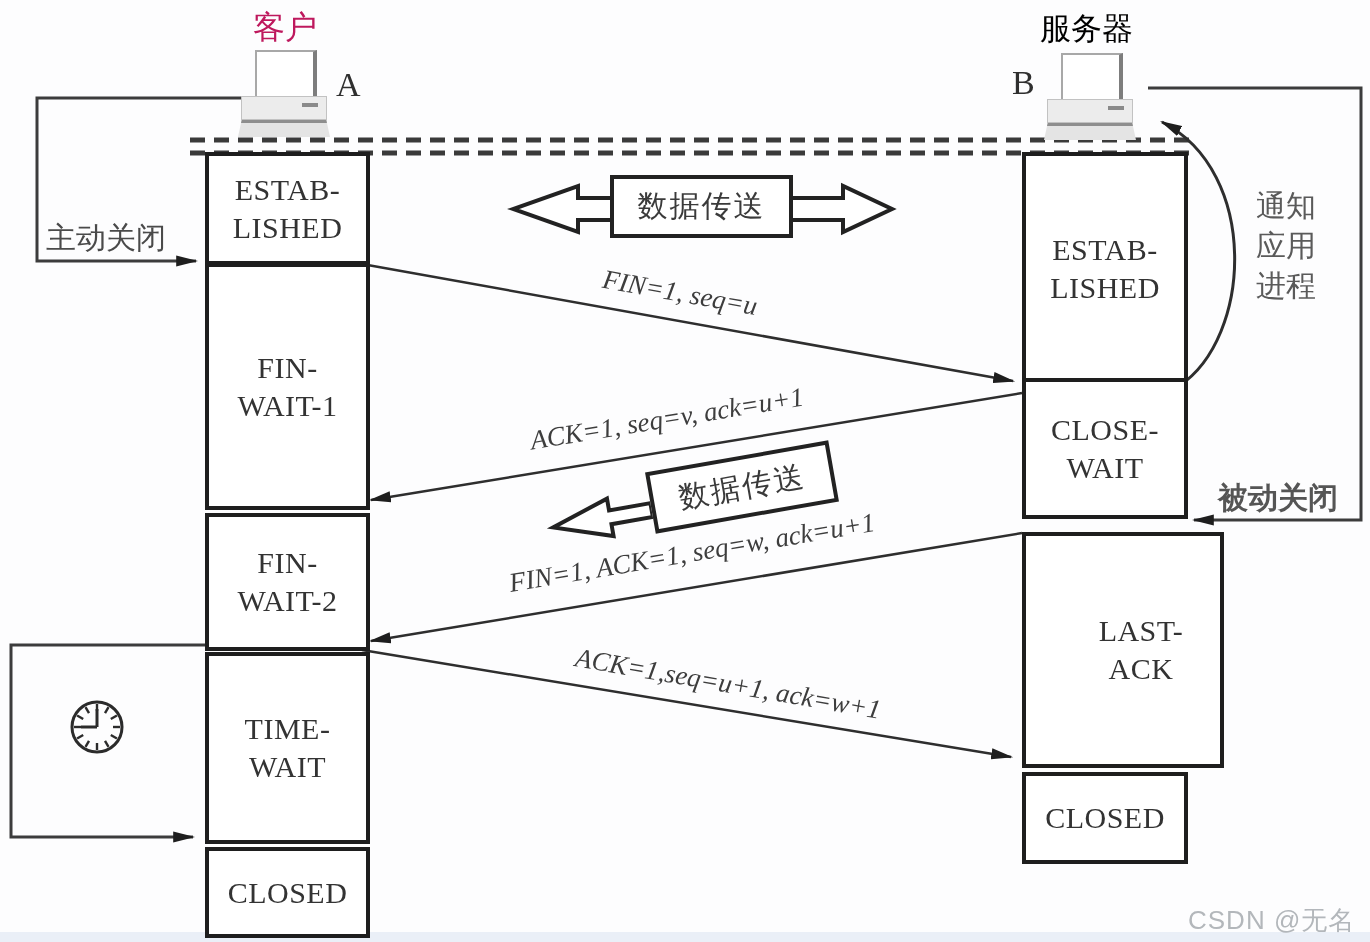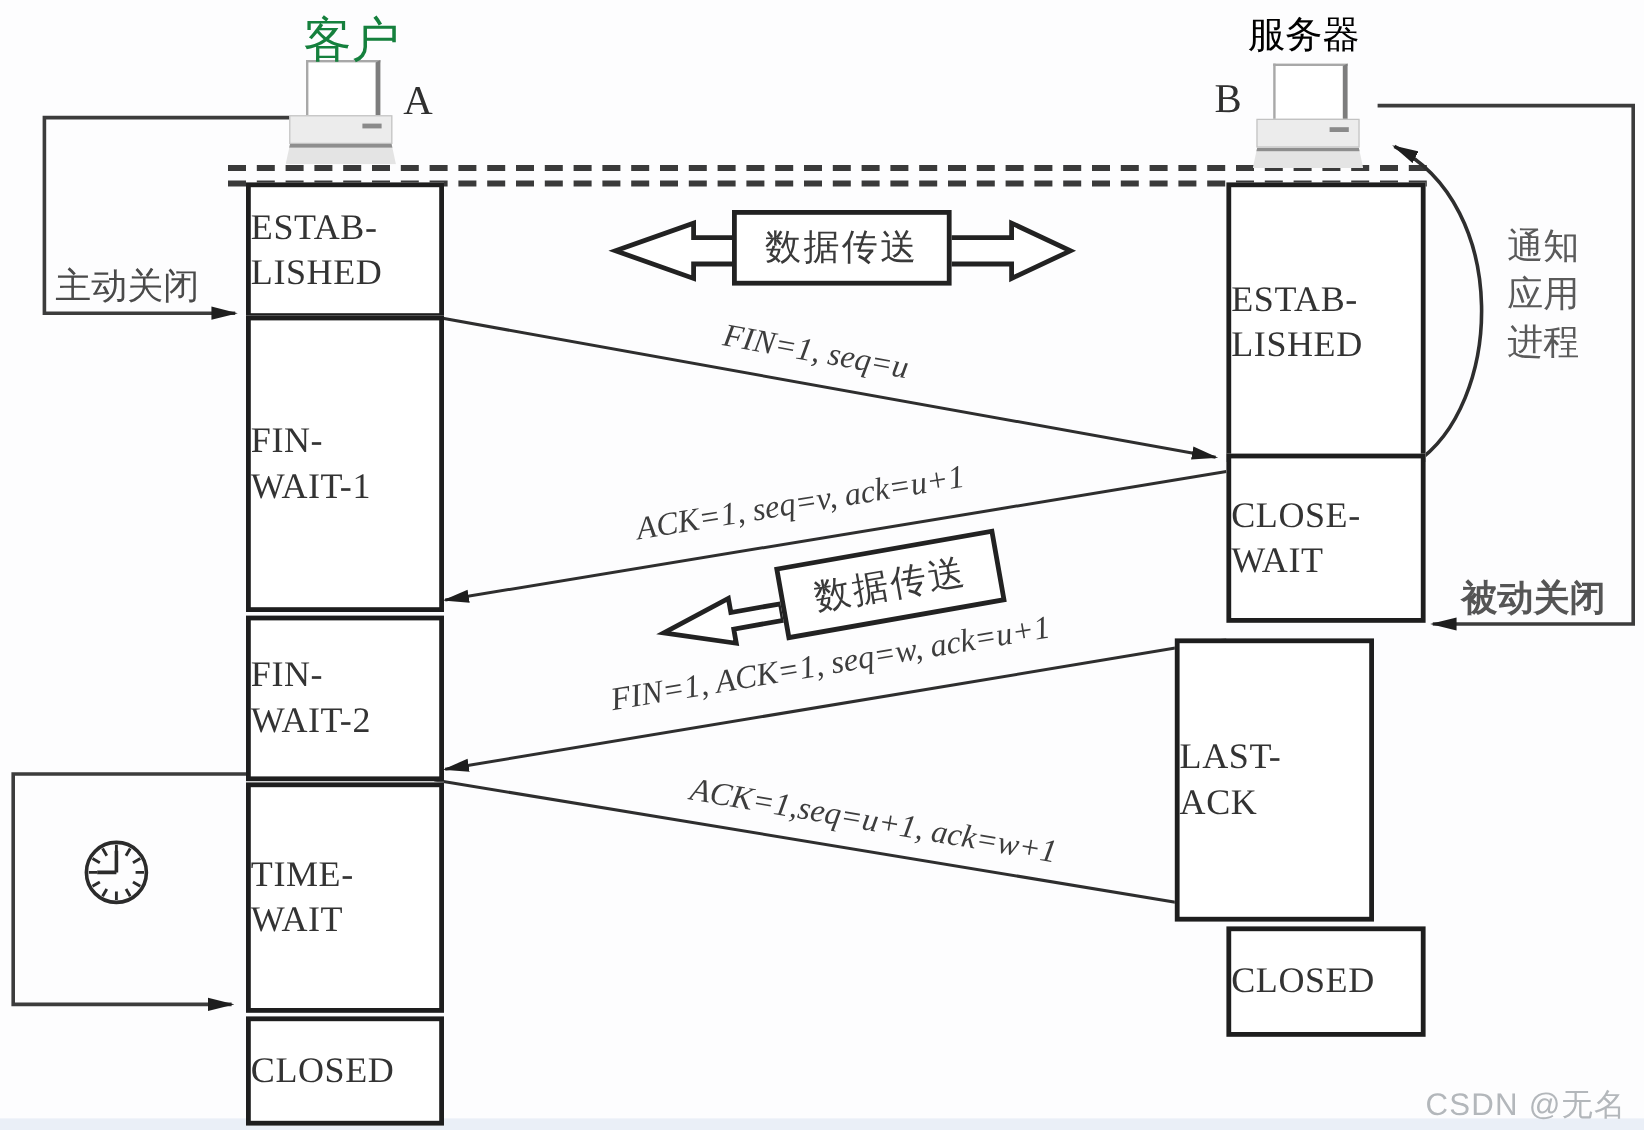--- a/index.html
+++ b/index.html
@@ -3,21 +3,21 @@
 <meta charset="utf-8">
 <style>
   html,body{margin:0;padding:0;background:#fff;}
   #canvas{
     position:relative;width:1370px;height:942px;background:#fdfdfe;overflow:hidden;
     font-family:"Liberation Serif","DejaVu Serif",serif;
   }
   #wires{position:absolute;left:0;top:0;z-index:1;}
   .statebox{
     position:absolute;z-index:2;background:#fff;border:4px solid #1e1e1e;
-    display:flex;flex-direction:column;align-items:flex-start;justify-content:center;
+    display:flex;flex-direction:column;align-items:center;justify-content:center;
     font-size:30px;line-height:38px;color:#333;letter-spacing:.5px;text-align:center;
   }
   .databox{
     position:absolute;z-index:2;background:#fff;border:4px solid #222;
     display:flex;align-items:center;justify-content:center;
     font-size:30px;color:#3a3a3a;letter-spacing:2px;
   }
   .msg{
     position:absolute;z-index:4;white-space:nowrap;font-style:italic;
     font-size:27px;color:#3d3d3d;transform-origin:center;
@@ -72,21 +72,21 @@
     <line x1="362" y1="650" x2="1011" y2="757" stroke="#2e2e2e" stroke-width="2.5" marker-end="url(#arr)"></line>
 
     <polygon points="612,198 578,198 578,186 513,209 578,232 578,220 612,220" fill="#fff" stroke="#222" stroke-width="4"></polygon>
     <polygon points="791,198 843,198 843,186 892,209 843,232 843,220 791,220" fill="#fff" stroke="#222" stroke-width="4"></polygon>
 
     <g transform="translate(742,487) rotate(-10)">
       <polygon points="-93,0 -135,0 -135,-12 -193,7 -135,26 -135,14 -93,14" fill="#fff" stroke="#222" stroke-width="4"></polygon>
     </g>
   </svg>
 
-  <div class="cjk" style="left:253px;top:6px;font-size:40px;color:#15803d;">客户</div>
+  <div class="cjk" style="left:253px;top:6px;font-size:32px;color:#be185d;">客户</div>
   <div class="letter" style="left:336px;top:66px;">A</div>
   <div class="cjk" style="left:1040px;top:8px;font-size:31px;color:#000000;">服务器</div>
   <div class="letter" style="left:1012px;top:64px;">B</div>
 
   <div class="computer" style="left:238px;top:50px;">
     <div class="monitor"></div>
     <div class="cbody">
       <div class="slot"></div>
     </div>
     <div class="cbase"></div>
@@ -120,21 +120,21 @@
   </div>
 
   <div class="statebox" style="left:1022px;top:152px;width:158px;height:225px;">
     <span>ESTAB-</span>
     <span>LISHED</span>
   </div>
   <div class="statebox" style="left:1022px;top:378px;width:158px;height:133px;font-family:Liberation Serif, serif;">
     <span>CLOSE-</span>
     <span>WAIT</span>
   </div>
-  <div class="statebox" style="left:979px;top:532px;width:158px;height:228px;">
+  <div class="statebox" style="left:1022px;top:532px;width:158px;height:228px;padding-left:36px;">
     <span>LAST-</span>
     <span>ACK</span>
   </div>
   <div class="statebox" style="left:1022px;top:772px;width:158px;height:84px;">
     <span>CLOSED</span>
   </div>
 
   <div class="databox" style="left:610px;top:175px;width:175px;height:55px;">
     <span>数据传送</span>
   </div>

